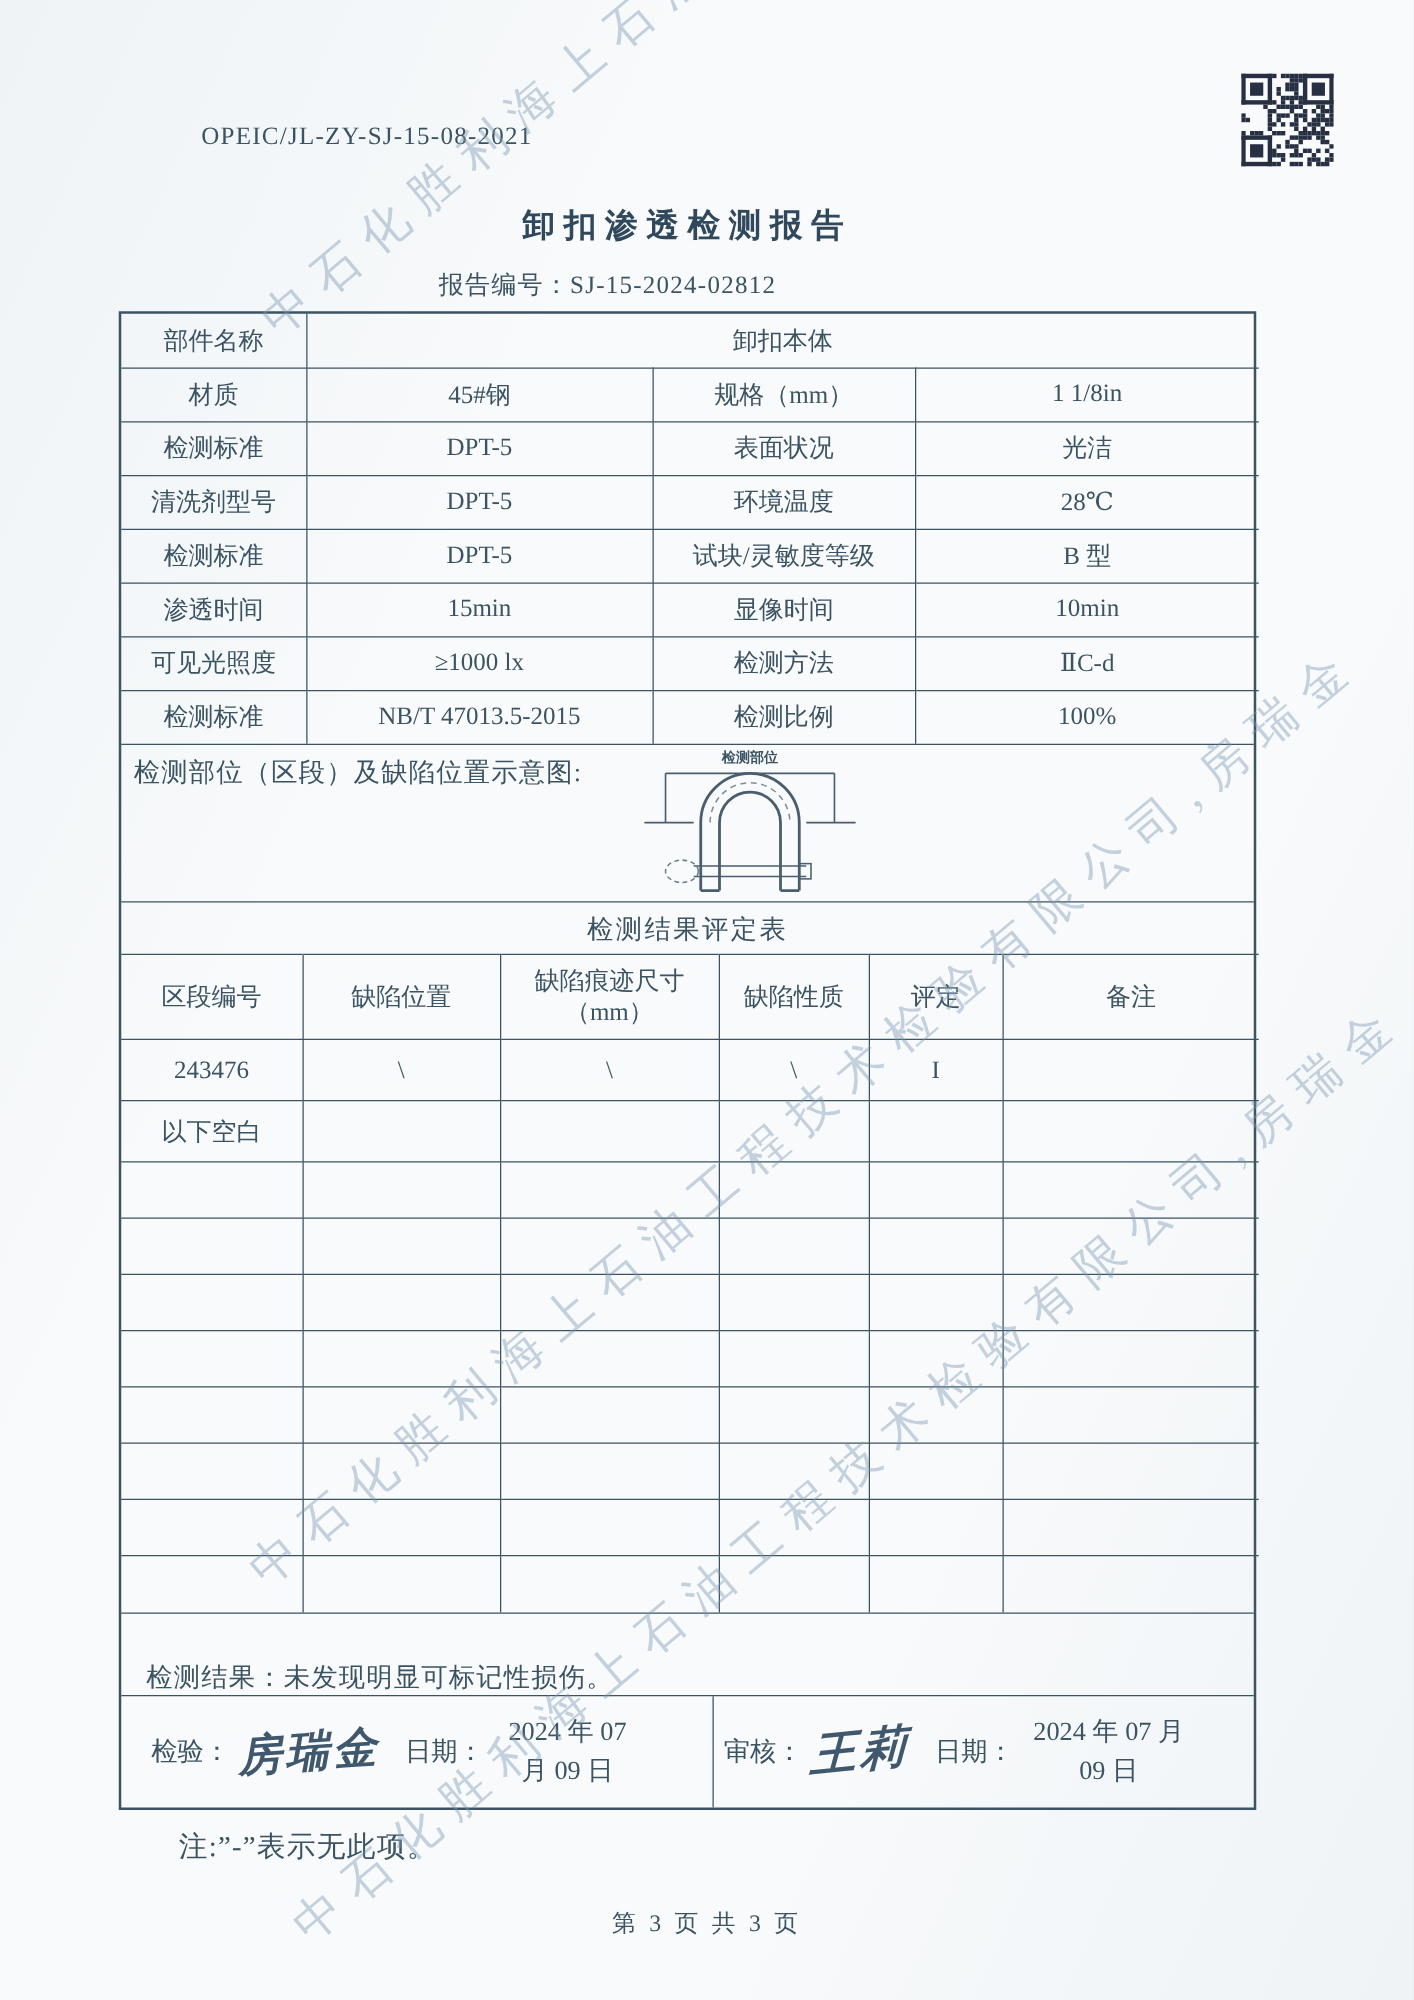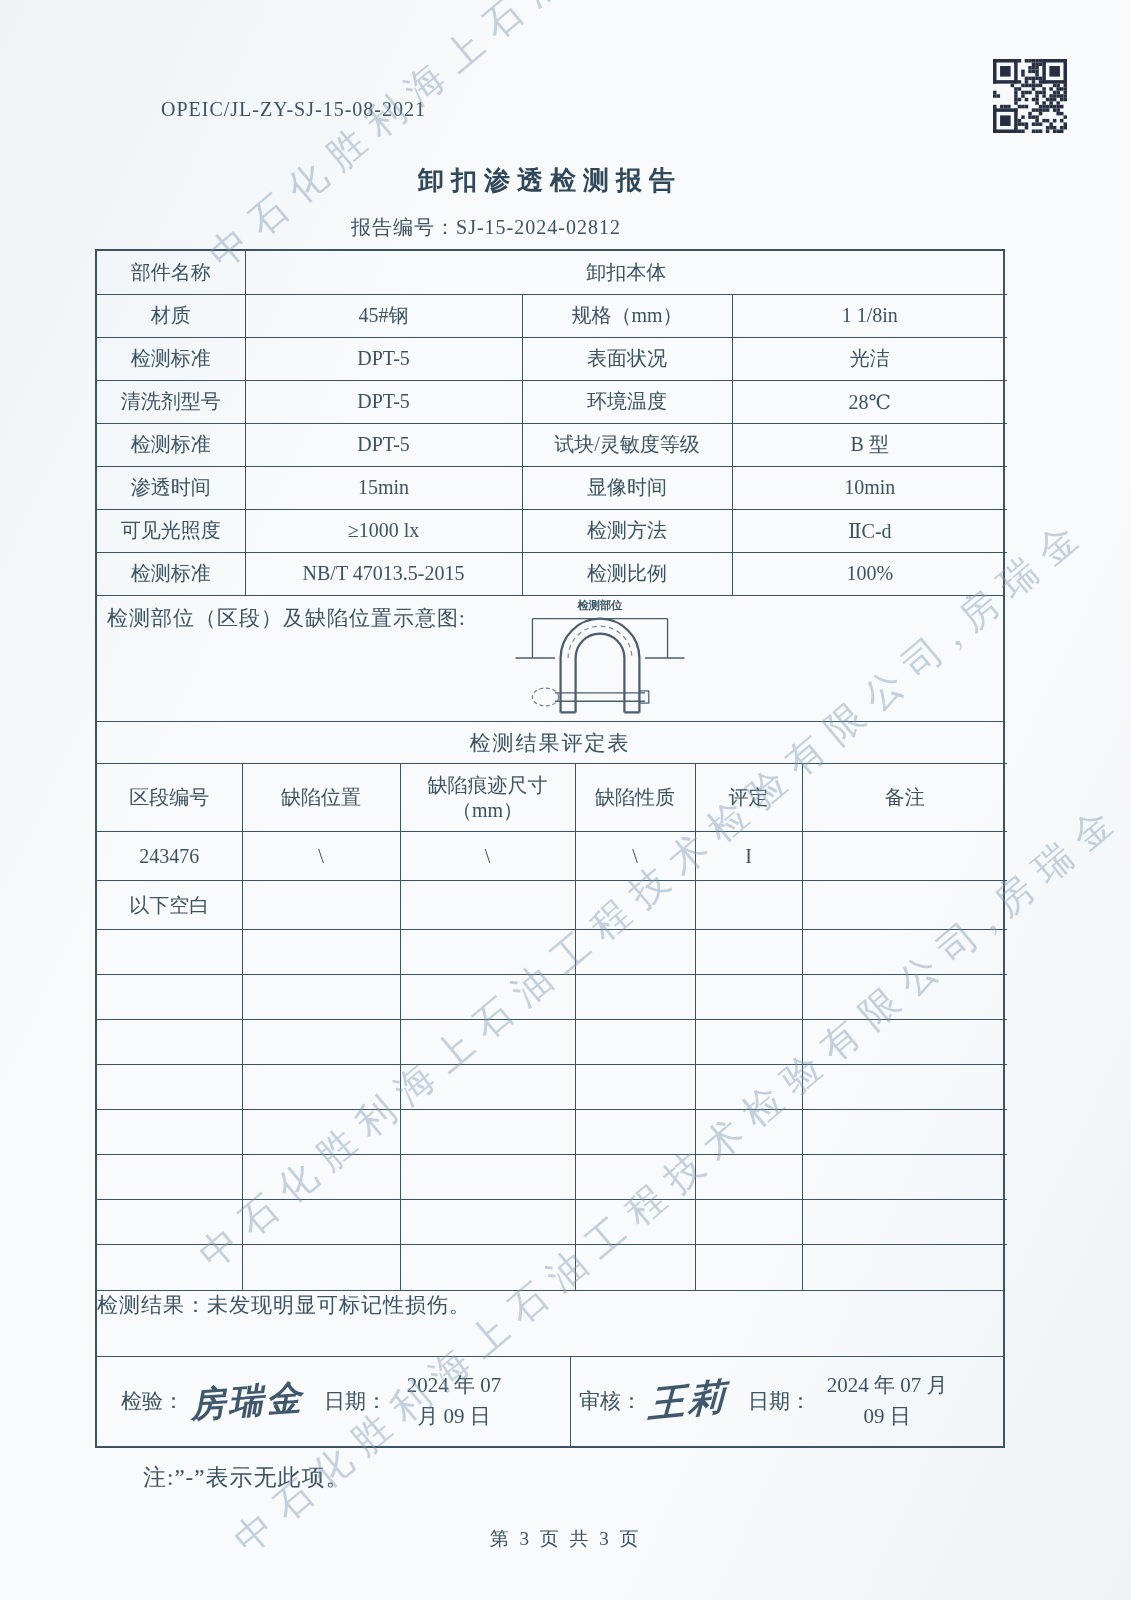--- a/index.html
+++ b/index.html
@@ -48,21 +48,21 @@
   .shackle svg{width:100%;height:100%;}
   
   .rt-title{border-top:1.5px solid var(--ink);height:42px;display:flex;align-items:center;justify-content:center;font-size:21px;letter-spacing:2px;}
   .result-table{border-top:1.5px solid var(--ink);}
   .result-table td{font-size:20px;}
   .rt-head td{height:68px;}
   .rt-head .two-line div{line-height:1.25;}
   .rt-data td{height:49px;}
   .rt-empty td{height:45px;}
   
-  .summary{border-top:1.5px solid var(--ink);height:66px;display:flex;align-items:flex-start;font-size:21px;letter-spacing:1px;}
+  .summary{border-top:1.5px solid var(--ink);height:66px;display:flex;align-items:flex-end;padding-left:20px;font-size:21px;letter-spacing:1px;}
   .sig-row{border-top:1.5px solid var(--ink);height:90px;display:flex;}
   .sig-half{display:flex;align-items:center;height:100%;}
   .sig-left{width:474px;border-right:1.5px solid var(--ink);padding-left:24px;}
   .sig-right{flex:1;padding-left:8px;}
   .sig-label{font-size:21px;flex:0 0 auto;}
   .sig-name{font-size:35px;font-style:italic;font-weight:600;letter-spacing:3px;transform:rotate(-4deg);color:#40586d;flex:0 0 auto;padding:0 6px;}
   .sig-name.review{transform:rotate(-6deg) skewX(-8deg);font-size:37px;}
   .sig-date-label{font-size:21px;margin-left:14px;flex:0 0 auto;font-family:Liberation Mono, monospace;}
   .sig-date{font-size:21px;text-align:center;line-height:1.5;margin-left:8px;}
   .sig-left .sig-date{width:118px;}

